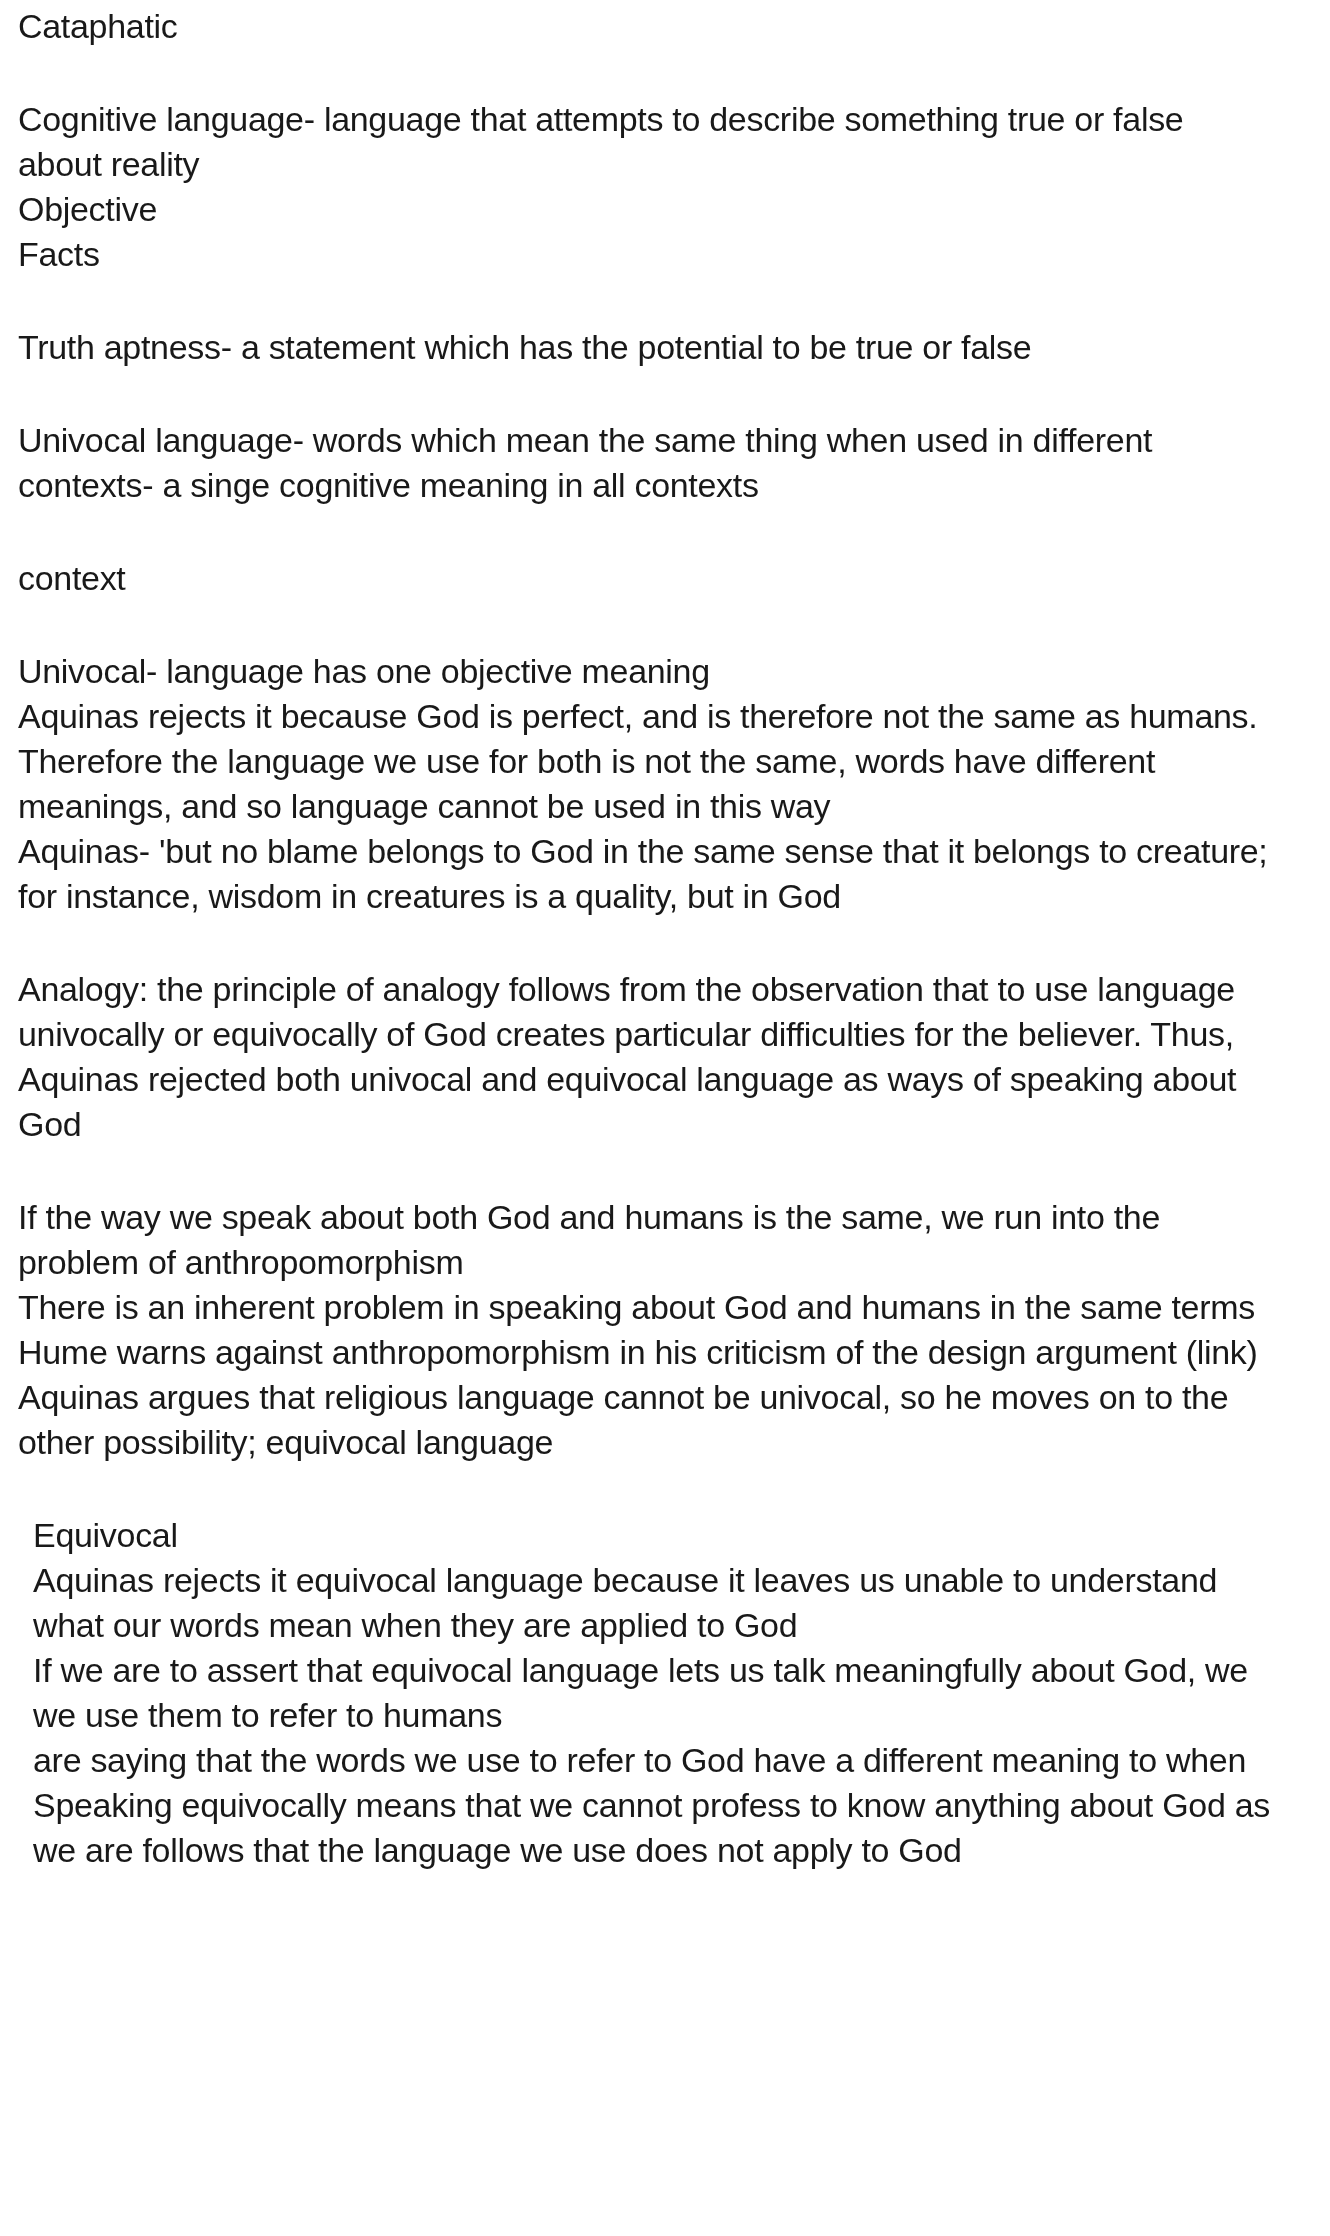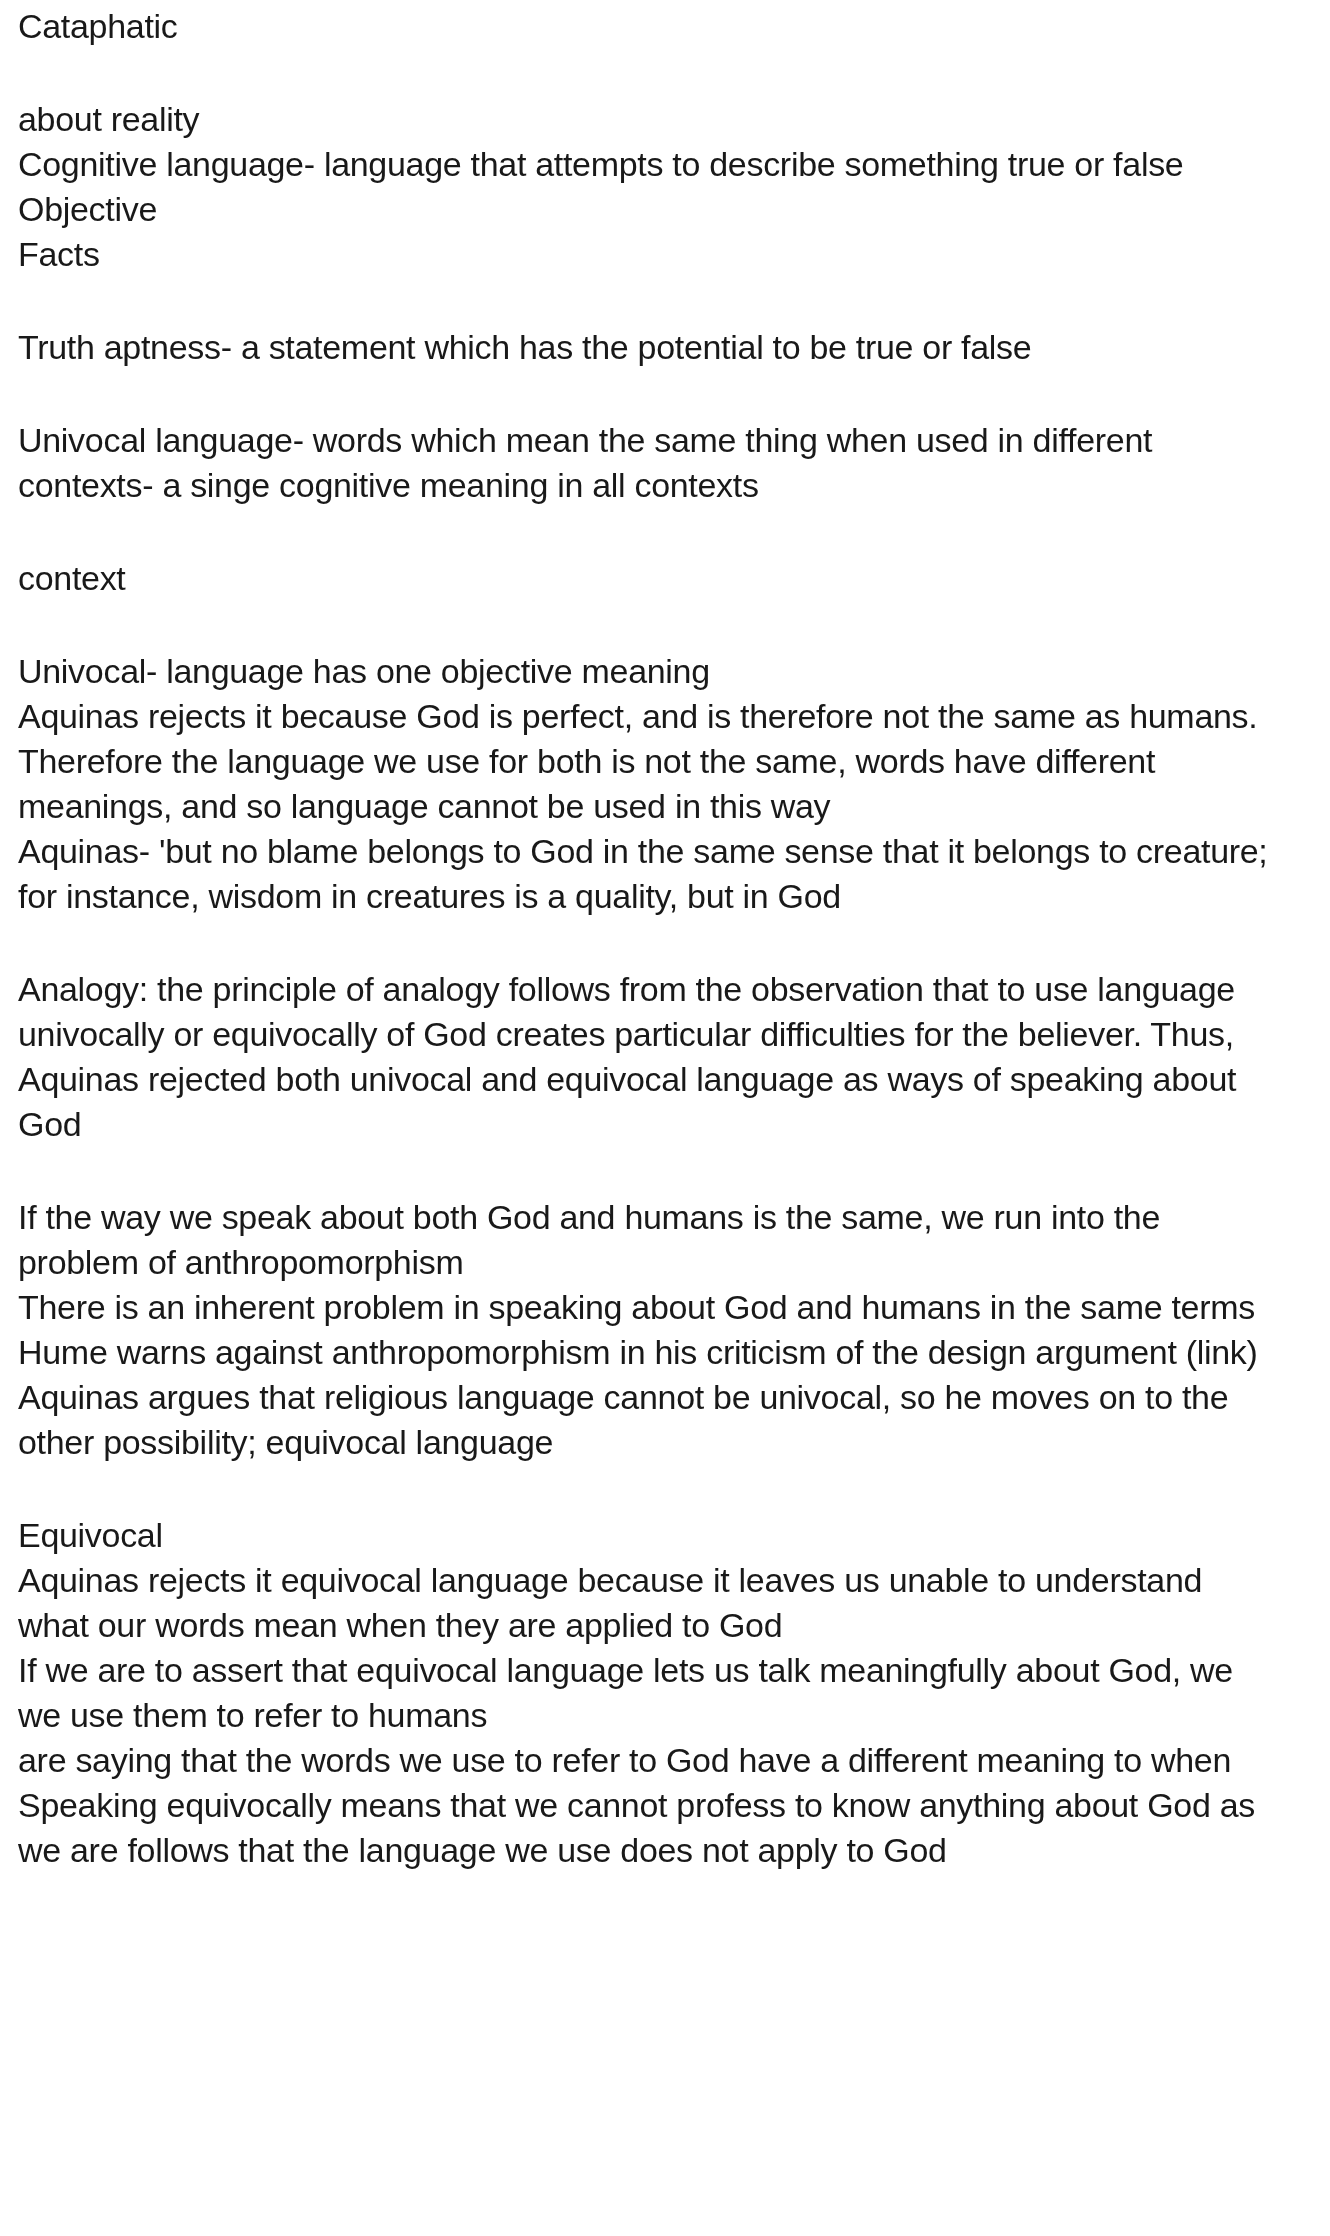--- a/index.html
+++ b/index.html
@@ -20,36 +20,37 @@
     line-height: 45px;
     letter-spacing: -0.3px;
     color: #191919;
     overflow: hidden;
   }
   .para {
     margin: 0 0 48px 0;
   }
   .para:last-child {
     margin-bottom: 0;
+    margin-left: 15px;
   }
   .line {
     white-space: pre;
     min-height: 45px;
   }
 </style>
 </head>
 <body>
 
 <div id="document-body" style="background: rgb(255, 255, 255); color: rgb(25, 25, 25);">
     <div class="para">
       <div class="line">Cataphatic</div>
     </div>
     <div class="para">
+      <div class="line">Cognitive language- language that attempts to describe something true or false</div>
       <div class="line">about reality</div>
-      <div class="line">Cognitive language- language that attempts to describe something true or false</div>
       <div class="line">Objective</div>
       <div class="line">Facts</div>
     </div>
     <div class="para">
       <div class="line">Truth aptness- a statement which has the potential to be true or false</div>
     </div>
     <div class="para">
       <div class="line">Univocal language- words which mean the same thing when used in different</div>
       <div class="line">contexts- a singe cognitive meaning in all contexts</div>
     </div>

